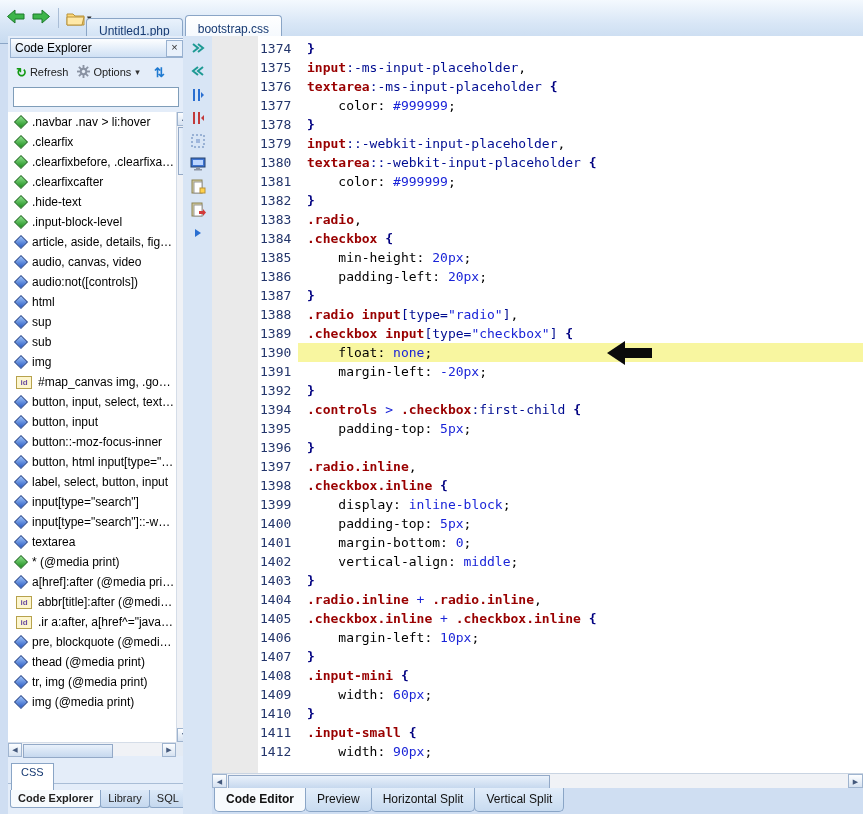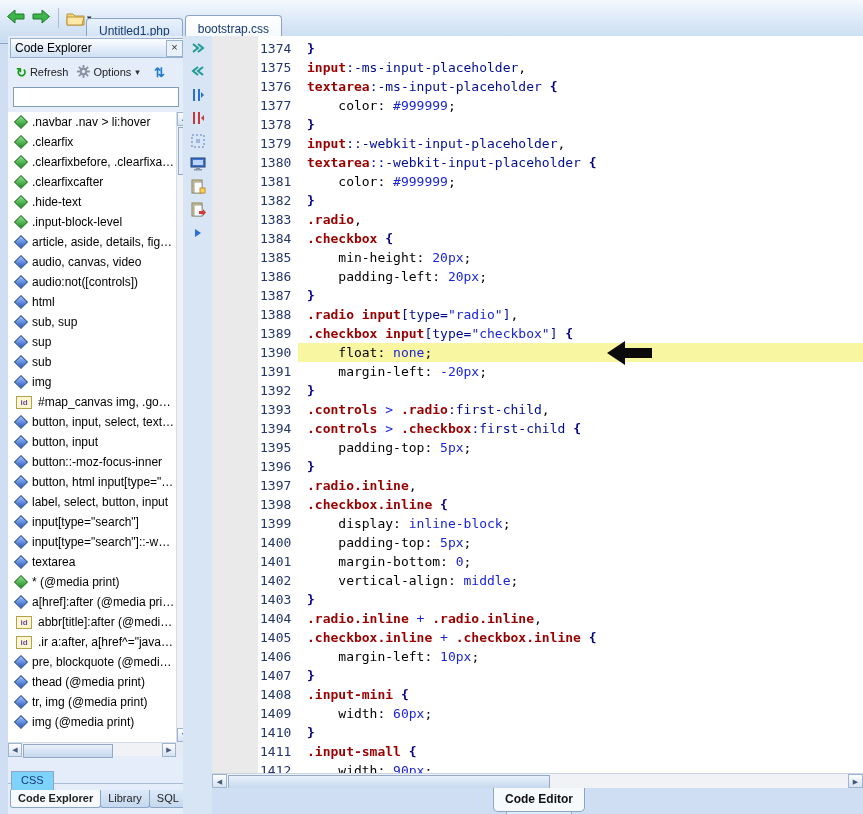--- a/index.html
+++ b/index.html
@@ -35,21 +35,21 @@
   .hscroll{position:absolute;left:0;bottom:0;height:14px;right:14px;background:#f0f2f6;border-top:1px solid #d5dde8;box-sizing:border-box;}
   .scorner{position:absolute;right:0;bottom:0;width:14px;height:14px;background:#e4ebf4;}
   .sbtn{position:absolute;width:14px;height:14px;background:linear-gradient(#fdfeff,#d6e2f1);border:1px solid #9fb4cf;box-sizing:border-box;font-size:7px;color:#44597c;text-align:center;line-height:12px;}
   .vscroll .up{top:0;left:0;}
   .vscroll .dn{bottom:0;left:0;}
   .vthumb{position:absolute;left:1px;top:15px;width:12px;height:46px;background:linear-gradient(90deg,#e9f1fb,#c6d8ee);border:1px solid #93a9c7;}
   .hscroll .lf{left:0;top:0;}
   .hscroll .rt{right:0;top:0;}
   .hthumb{position:absolute;top:1px;left:15px;height:12px;width:88px;background:linear-gradient(#e9f1fb,#c6d8ee);border:1px solid #93a9c7;}
   .css-row{position:absolute;left:0;bottom:30px;height:24px;width:100%;border-bottom:1px solid #a9bdd6;}
-  .css-tab{display:inline-block;margin-left:3px;margin-top:12px;padding:2px 9px 20px;background:#7dd3fc;border:1px solid #8aa5c6;border-bottom:none;font-size:11px;color:#173a72;}
+  .css-tab{display:inline-block;margin-left:3px;margin-top:4px;padding:2px 9px 20px;background:#ffffff;border:1px solid #8aa5c6;border-bottom:none;font-size:11px;color:#173a72;}
   .panel-tabs{position:absolute;left:0;bottom:2px;height:22px;display:flex;padding-left:2px;align-items:flex-start;}
   .ptab{padding:2px 7px 3px;font-size:11px;border:1px solid #8aa5c6;border-top:none;background:linear-gradient(#dce9f8,#c5d8ee);color:#222;margin-right:-1px;border-radius:0 0 3px 3px;}
   .ptab.active{background:#f6fafd;font-weight:bold;}
   
   .icon-strip{position:absolute;left:183px;top:36px;width:29px;bottom:0;background:#d8e5f5;}
   .strip-icon{width:22px;height:20px;margin:3px auto 0;display:flex;align-items:center;justify-content:center;}
   
   .editor-col{position:absolute;left:212px;top:36px;right:0;bottom:0;}
   .editor{position:absolute;left:0;right:0;top:0;bottom:41px;background:linear-gradient(to right,#eaeaea 46px,#ffffff 46px);overflow:hidden;}
   .code-lines{padding-top:3px;font-family:"DejaVu Sans Mono","Liberation Mono",monospace;font-size:13px;}
@@ -60,21 +60,21 @@
   .tk-s{color:#990000;font-weight:bold;}
   .tk-p{color:#000d91;}
   .tk-k{color:#000000;}
   .tk-v{color:#1a24d8;}
   .tk-b{color:#000080;font-weight:bold;}
   .tk-d{color:#000000;}
   .cursor-arrow{position:absolute;left:395px;top:304px;width:46px;height:26px;}
   .editor-hscroll{position:absolute;left:0;right:0;bottom:26px;height:15px;background:#f0f2f6;border-top:1px solid #c9d4e2;box-sizing:border-box;}
   .editor-hscroll .sbtn{width:15px;height:14px;line-height:13px;}
   .ehthumb{position:absolute;top:1px;left:16px;height:12px;width:320px;background:linear-gradient(#e9f1fb,#c6d8ee);border:1px solid #93a9c7;}
-  .editor-tabs{position:absolute;left:0;right:0;bottom:0;height:26px;background:#cfdef2;display:flex;padding-left:2px;align-items:center;flex-direction:column;}
+  .editor-tabs{position:absolute;left:0;right:0;bottom:0;height:26px;background:#cfdef2;display:flex;padding-left:2px;align-items:flex-start;}
   .etab{padding:4px 11px 5px;font-size:12px;border:1px solid #8aa5c6;border-top:none;background:linear-gradient(#e2edfa,#c8dbf0);color:#111;margin-right:-1px;border-radius:0 0 5px 5px;}
   .etab.active{background:#f7fafd;font-weight:bold;}
 </style>
 </head>
 <body>
 
 <div class="app">
 
   <div class="topbar">
     <div class="nav-icons">
@@ -169,24 +169,20 @@
           <div class="trow">
             <span class="tico blue"></span>
             <span class="tlabel">audio:not([controls])</span>
           </div>
           <div class="trow">
             <span class="tico blue"></span>
             <span class="tlabel">html</span>
           </div>
           <div class="trow">
             <span class="tico blue"></span>
-            <span class="tlabel">sub, sup</span>
-          </div>
-          <div class="trow">
-            <span class="tico blue"></span>
             <span class="tlabel">sup</span>
           </div>
           <div class="trow">
             <span class="tico blue"></span>
             <span class="tlabel">sub</span>
           </div>
           <div class="trow">
             <span class="tico blue"></span>
             <span class="tlabel">img</span>
           </div>
@@ -414,24 +410,20 @@
           </div>
           <div class="line">
             <span class="ln">1391</span>
             <span class="ct"><span class="tk-d">    </span><span class="tk-k">margin-left</span><span class="tk-d">: </span><span class="tk-v">-20px</span><span class="tk-d">;</span></span>
           </div>
           <div class="line">
             <span class="ln">1392</span>
             <span class="ct"><span class="tk-b">}</span></span>
           </div>
           <div class="line">
-            <span class="ln">1393</span>
-            <span class="ct"><span class="tk-s">.controls</span><span class="tk-v"> &gt; </span><span class="tk-s">.radio</span><span class="tk-p">:first-child</span><span class="tk-d">,</span></span>
-          </div>
-          <div class="line">
             <span class="ln">1394</span>
             <span class="ct"><span class="tk-s">.controls</span><span class="tk-v"> &gt; </span><span class="tk-s">.checkbox</span><span class="tk-p">:first-child</span><span class="tk-d"> </span><span class="tk-b">{</span></span>
           </div>
           <div class="line">
             <span class="ln">1395</span>
             <span class="ct"><span class="tk-d">    </span><span class="tk-k">padding-top</span><span class="tk-d">: </span><span class="tk-v">5px</span><span class="tk-d">;</span></span>
           </div>
           <div class="line">
             <span class="ln">1396</span>
             <span class="ct"><span class="tk-b">}</span></span>

